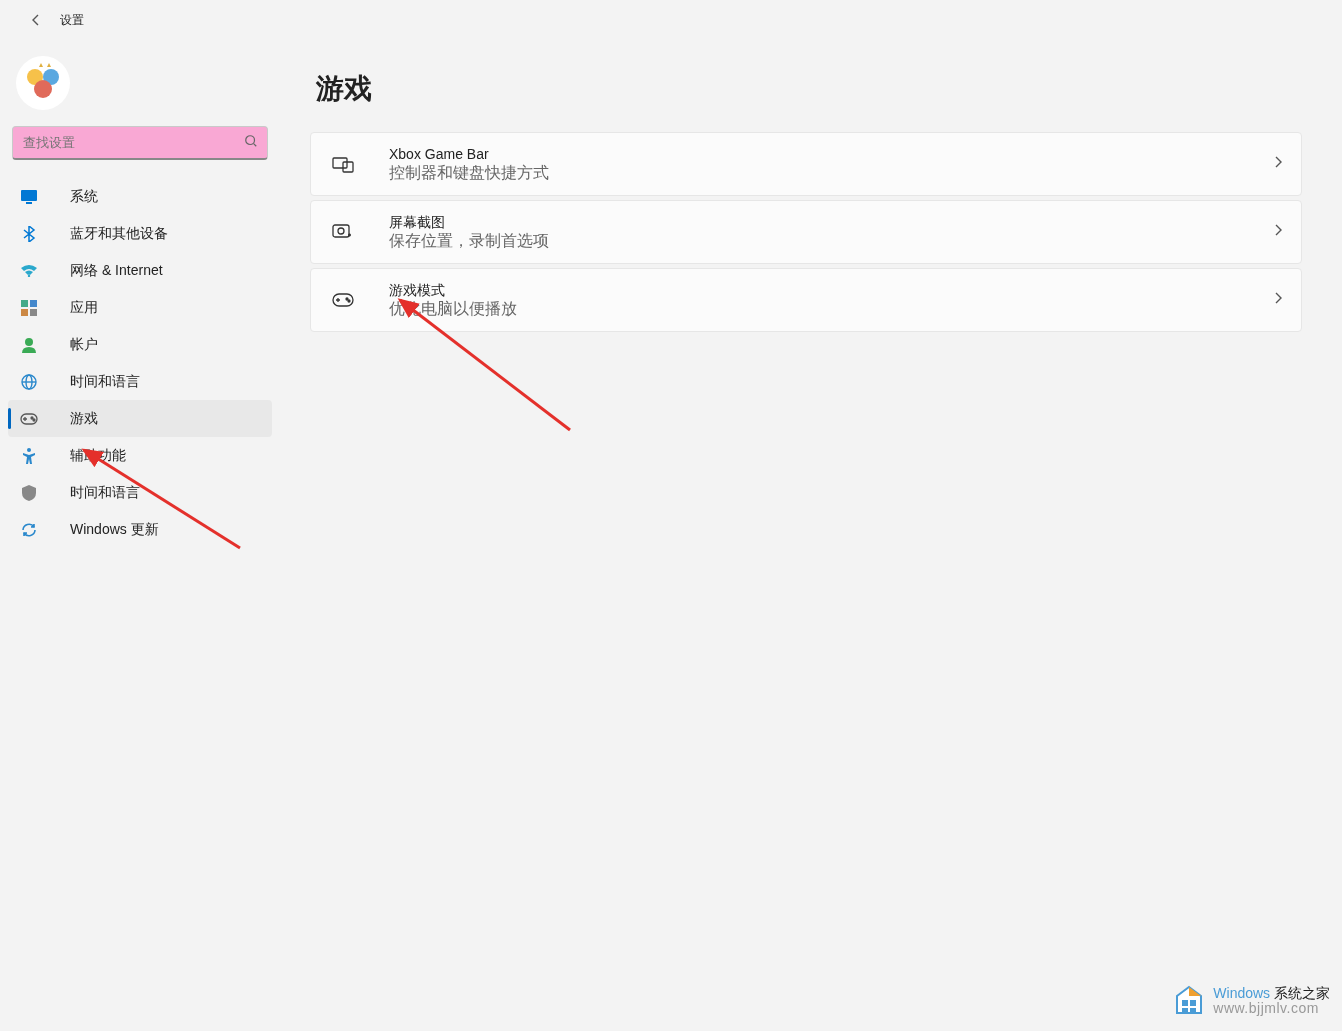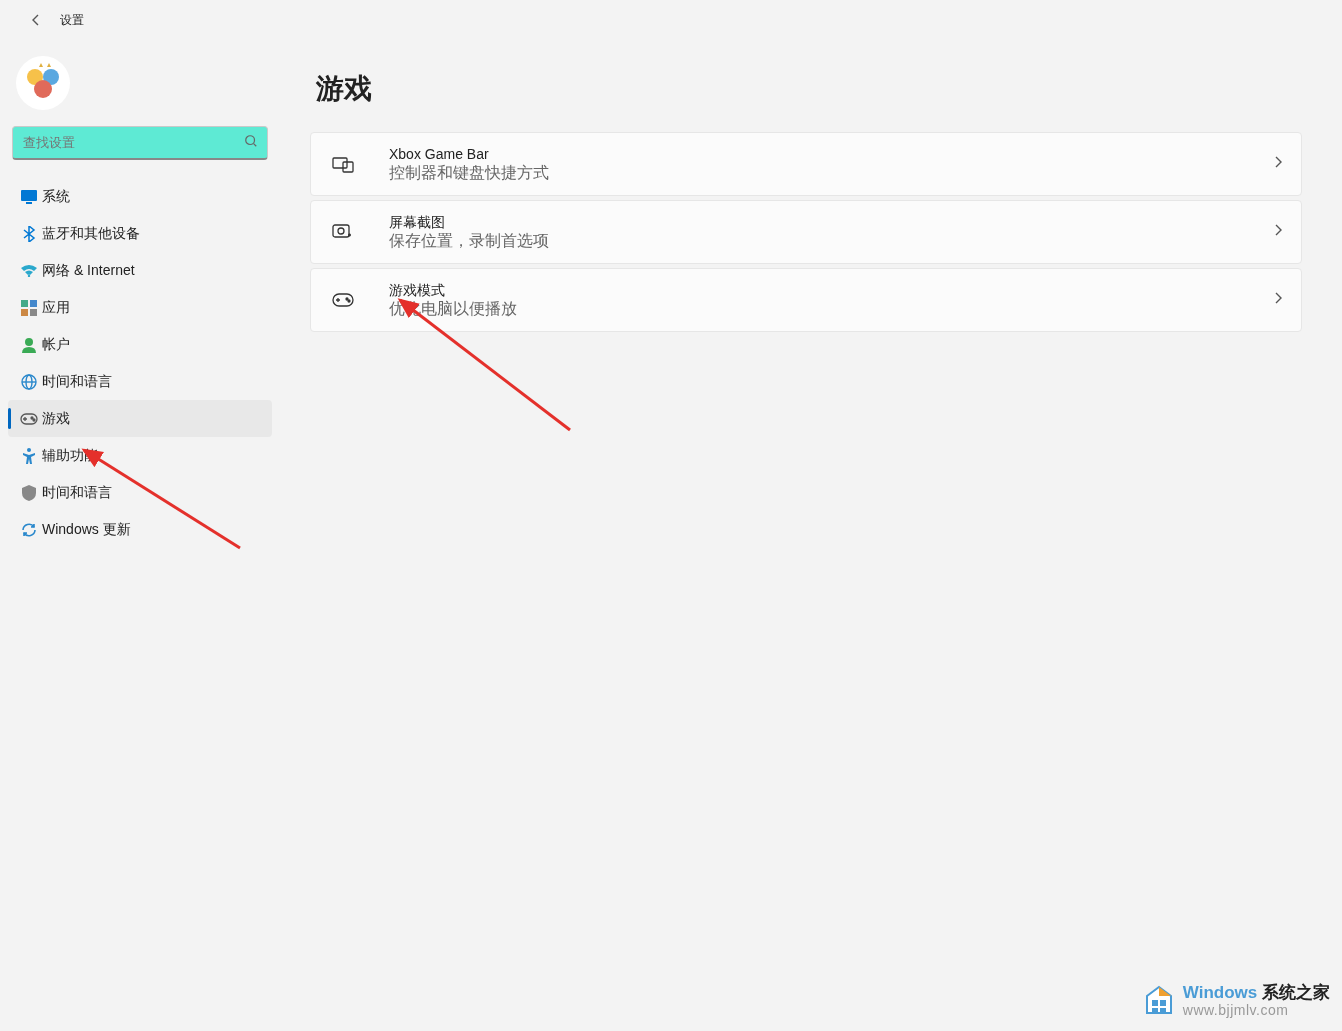--- a/index.html
+++ b/index.html
@@ -10,45 +10,45 @@
 .app-title { font-size: 12px; color: #222; }
 
 .layout { display: flex; height: calc(100% - 40px); }
 
 .sidebar { width: 280px; padding: 10px 8px 0 8px; display: flex; flex-direction: column; }
 .avatar-block { padding: 6px 4px 14px 8px; }
 .avatar { width: 54px; height: 54px; border-radius: 50%; background: #fff; display:flex; align-items:center; justify-content:center; position:relative; }
 .avatar svg { width:48px; height:48px; }
 
 .search-wrap { position: relative; margin: 2px 4px 18px 4px; }
-.search-input { width: 100%; height: 34px; border: 1px solid #c9c9c9; border-bottom: 2px solid #888; border-radius: 4px; background: #5eead4; padding: 0 34px 0 10px; font-size: 13px; color: #666; }
+.search-input { width: 100%; height: 34px; border: 1px solid #c9c9c9; border-bottom: 2px solid #888; border-radius: 4px; background: #f9a8d4; padding: 0 34px 0 10px; font-size: 13px; color: #666; }
 .search-icon { position: absolute; right: 10px; top: 50%; transform: translateY(-50%); color: #666; }
 
 .nav { list-style: none; }
-.nav-item { height: 37px; display: flex; align-items: center; padding-left: 12px; gap: 4px; border-radius: 4px; cursor: pointer; font-size: 14px; color: #222; position:relative; }
+.nav-item { height: 37px; display: flex; align-items: center; padding-left: 12px; gap: 32px; border-radius: 4px; cursor: pointer; font-size: 14px; color: #222; position:relative; }
 .nav-item.selected { background: #e8e8e8; }
 .nav-item.selected::before { content:""; position:absolute; left:0; top:8px; bottom:8px; width:3px; background:#0067c0; border-radius:2px; }
 .nav-icon { width: 18px; height: 18px; display:flex; align-items:center; justify-content:center; }
 
 .main { flex: 1; padding: 30px 40px 0 30px; }
 .page-title { font-size: 28px; font-weight: 600; color: #222; margin-bottom: 24px; margin-left: 6px; }
 
 .card { background: #fbfbfb; border: 1px solid #e6e6e6; border-radius: 4px; height: 64px; margin-bottom: 4px; display: flex; align-items: center; padding: 0 18px; cursor: pointer; gap: 20px; }
 .card-icon { width: 28px; display:flex; align-items:center; justify-content:center; color:#333; margin-right:12px; }
 .card-body { flex: 1; }
 .card-title { font-size: 14px; color: #222; line-height: 1.3; }
 .card-sub { font-size: 16px; color: #666; line-height: 1.3; }
 .chevron { color: #555; }
 
 .arrow-annotation { position:absolute; pointer-events:none; }
 
 .watermark { position:absolute; right:12px; bottom:12px; display:flex; align-items:center; gap:6px; }
 .watermark-logo { width:36px; height:36px; }
 .watermark-text { display:flex; flex-direction:column; line-height:1.1; }
-.watermark-main { font-size:17px; font-weight:700; color:#222; }
+.watermark-main { font-size:14px; font-weight:400; color:#222; }
 .watermark-main .accent { color:#4a9cd6; }
 .watermark-sub { font-size:14px; color:#999; letter-spacing:0.5px; }
 </style>
 </head>
 <body>
 
 <div class="titlebar">
   <div class="back-btn">
     <svg width="16" height="16" viewBox="0 0 16 16" fill="none" stroke="currentColor" stroke-width="1.4">
         <path d="M10 3 L5 8 L10 13"></path>

